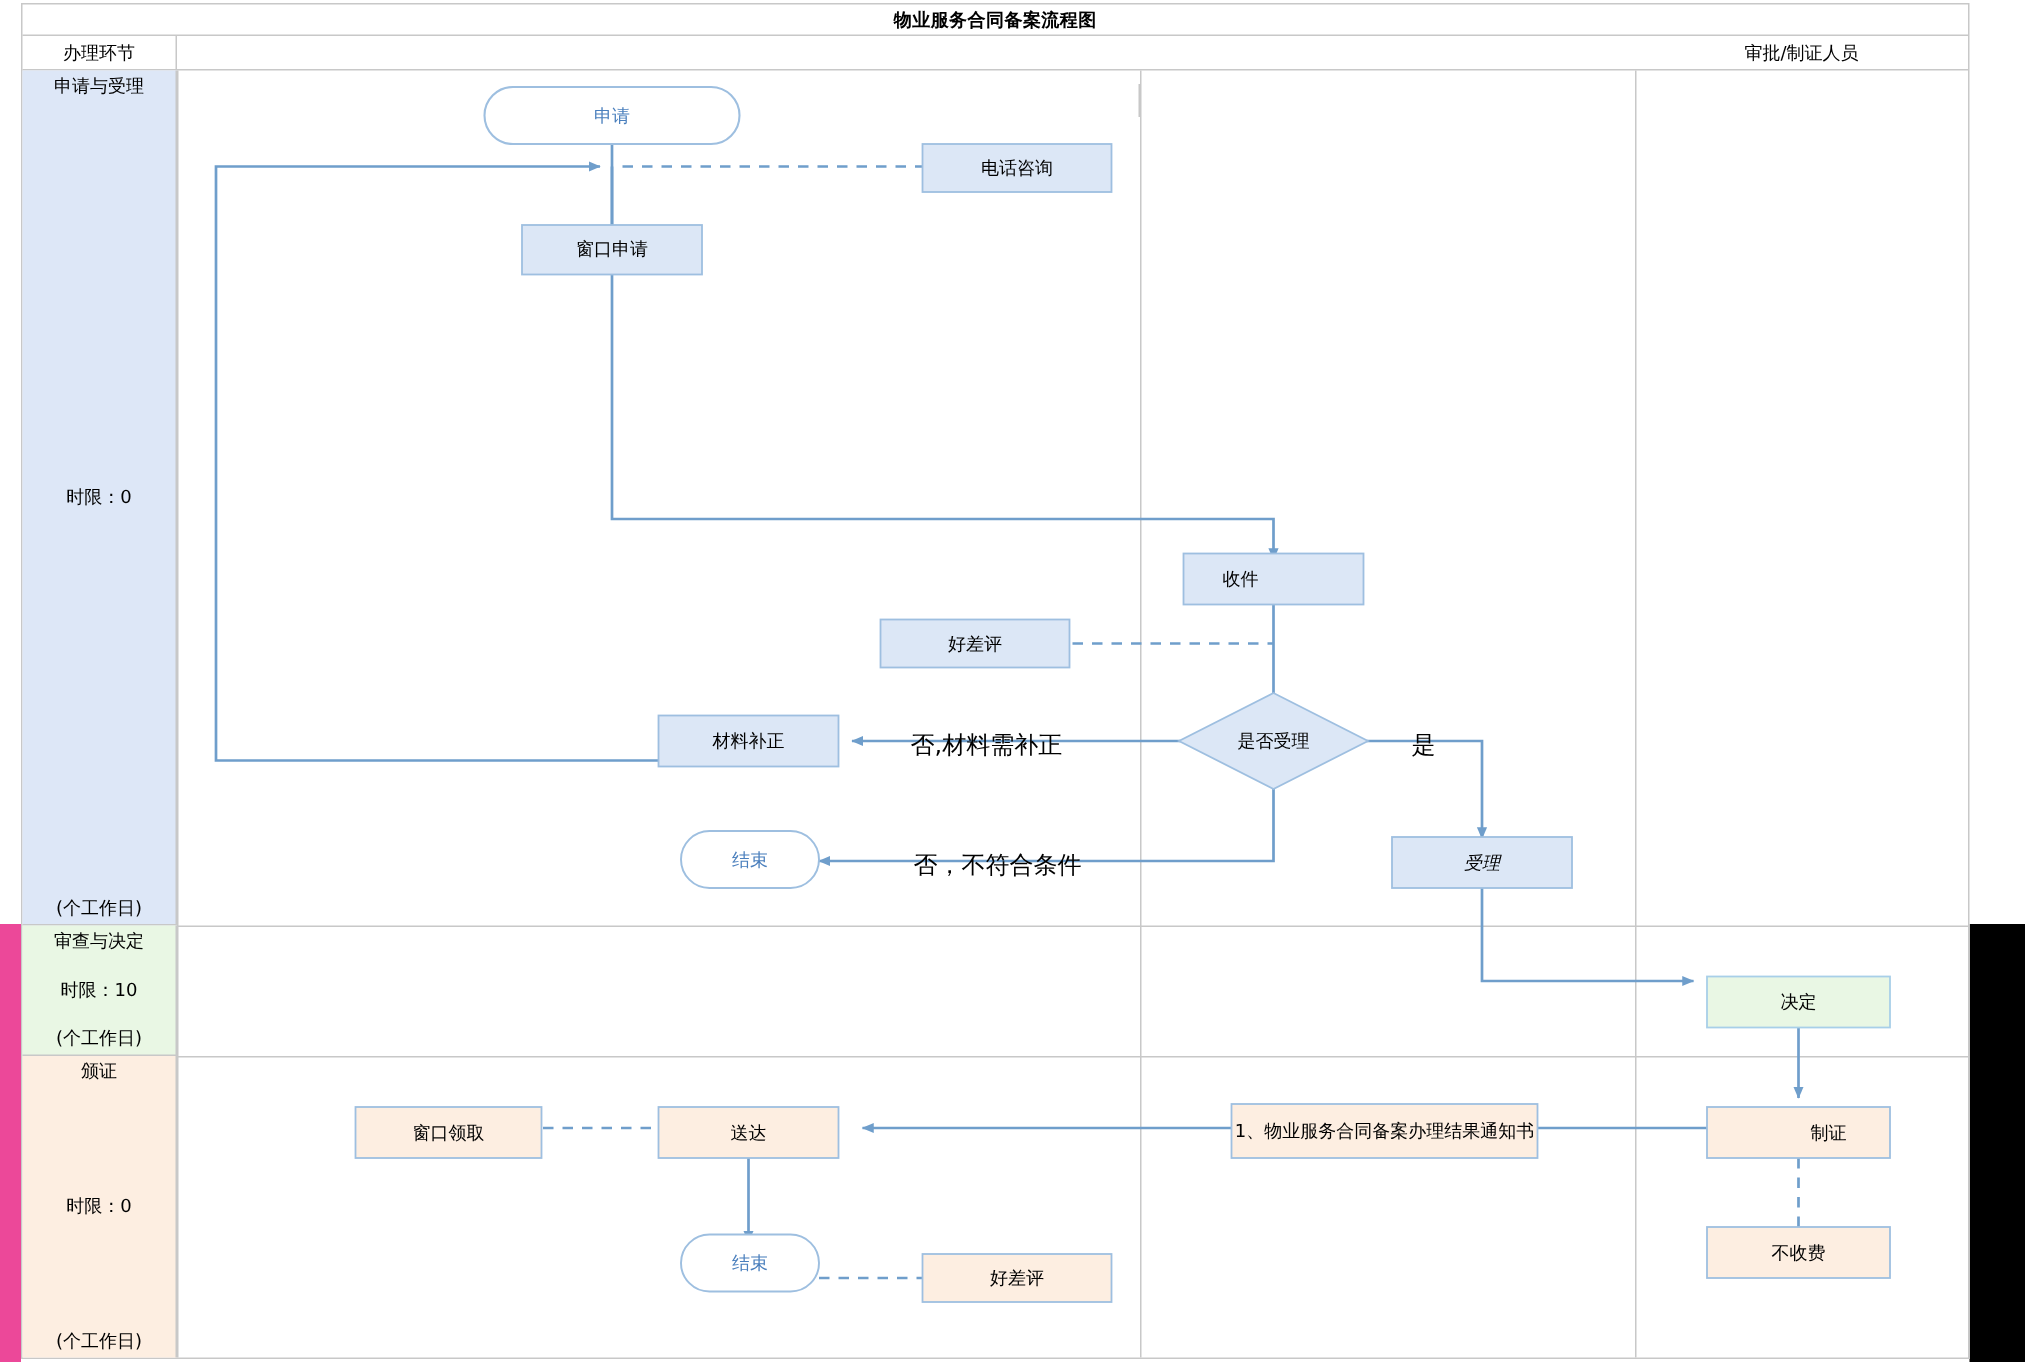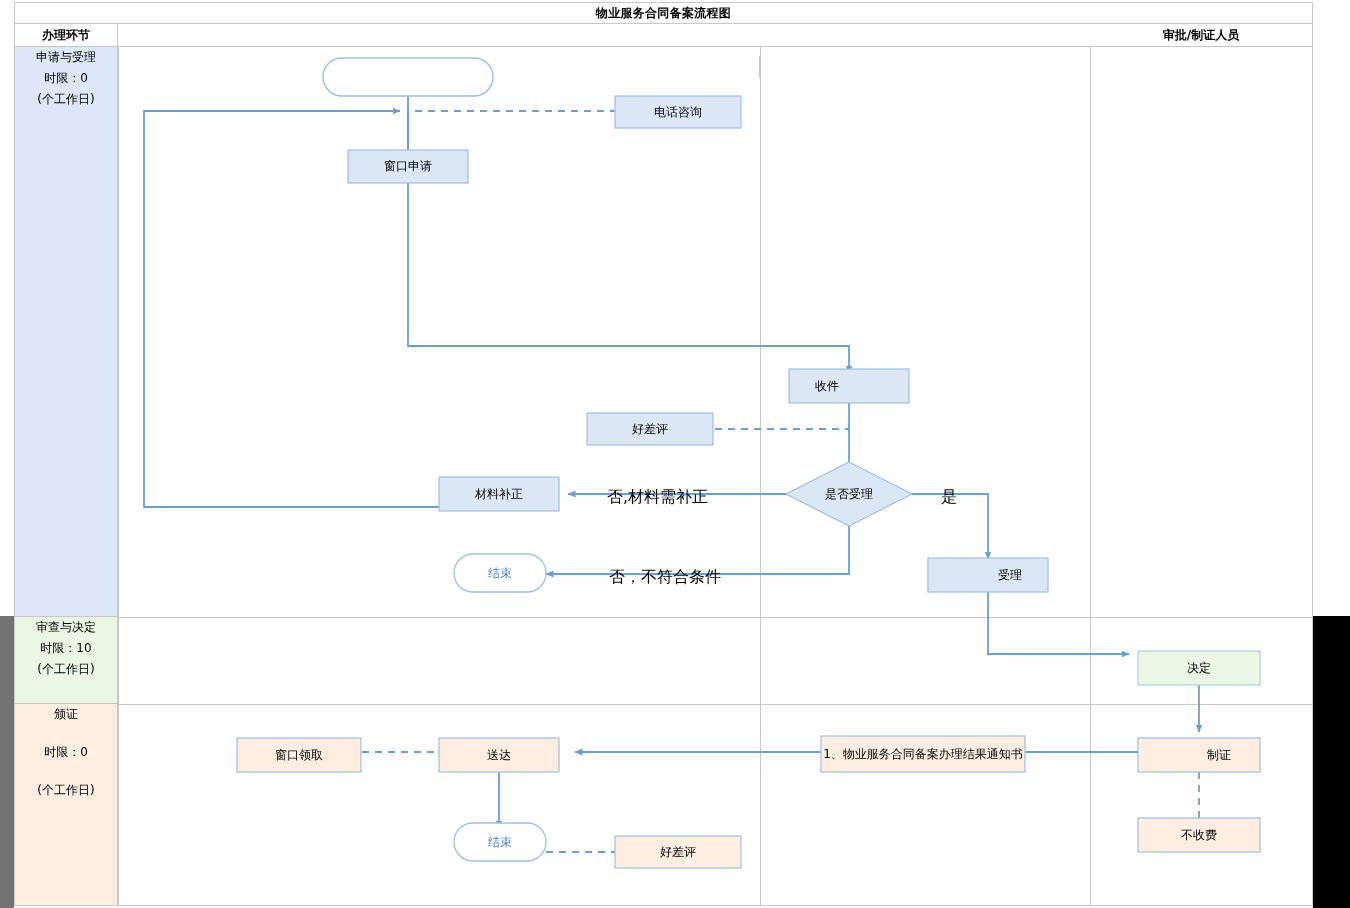--- a/index.html
+++ b/index.html
@@ -10,21 +10,21 @@
     height: 908px;
     overflow: hidden;
   }
   body {
     font-family: "DejaVu Sans", "Liberation Sans", sans-serif;
   }
   #page {
     position: relative;
     width: 1226px;
     height: 908px;
-    background: #737373;
+    background: #ec4899;
   }
   
   .white-top {
     position: absolute;
     left: 0; top: 0;
     width: 1350px; height: 616px;
     background: #ffffff;
   }
   .white-bottom {
     position: absolute;
@@ -63,21 +63,21 @@
     border-bottom: 1px solid #c8c8c8;
     box-sizing: border-box;
   }
   .head-cell {
     position: absolute;
     top: 0; height: 22px;
     display: flex;
     align-items: center;
     justify-content: center;
     font-size: 12px;
-    font-weight: bold;
+    font-weight: normal;
     color: #000000;
     box-sizing: border-box;
   }
   .hc0 { left: 0;    width: 103px; border-right: 1px solid #c8c8c8; }
   .hc1 { left: 103px;width: 642px; border-right: 1px solid #c8c8c8; margin-top: 32px; }
   .hc2 { left: 745px;width: 330px; border-right: 1px solid #c8c8c8; }
   .hc3 { left: 1075px;width: 222px; }
 
   
   .lane-sep {
@@ -90,21 +90,21 @@
   
   .phase-cell {
     position: absolute;
     left: 0; width: 103px;
     box-sizing: border-box;
     border-right: 1px solid #c8c8c8;
     border-bottom: 1px solid #c8c8c8;
     display: flex;
     flex-direction: column;
     align-items: center;
-    justify-content: flex-start;
+    justify-content: space-between;
     font-size: 12px;
     color: #000000;
     line-height: 21px;
   }
   .phase-1 { top: 44px;  height: 570px; background: #dde7f7; }
   .phase-2 { top: 614px; height: 87px;  background: #e9f7e4; }
   .phase-3 { top: 701px; height: 201px; background: #fdeee1; border-bottom: none; gap: 17px; }
 
   .row-sep {
     position: absolute;
@@ -252,28 +252,29 @@
 
       <rect x="424" y="735" width="120" height="34" fill="#fdeee1" stroke="#9ebfe0" stroke-width="1.2"></rect>
 
       <rect x="222" y="735" width="124" height="34" fill="#fdeee1" stroke="#9ebfe0" stroke-width="1.2"></rect>
 
       <rect x="439" y="820" width="92" height="38" rx="19" ry="19" fill="#ffffff" stroke="#9ebfe0" stroke-width="1.3"></rect>
 
       <rect x="600" y="833" width="126" height="32" fill="#fdeee1" stroke="#9ebfe0" stroke-width="1.2"></rect>
     </svg>
 
+    <div class="node-label blue-txt" style="left:308px; top:55px;  width:170px; height:38px;">申请</div>
     <div class="node-label" style="left:600px; top:93px;  width:126px; height:32px;">电话咨询</div>
     <div class="node-label" style="left:333px; top:147px; width:120px; height:33px;">窗口申请</div>
     <div class="node-label" style="left:752px; top:366px; width:120px; height:34px;">收件</div>
     <div class="node-label" style="left:572px; top:410px; width:126px; height:32px;">好差评</div>
     <div class="node-label" style="left:774px; top:474px; width:120px; height:34px;">是否受理</div>
     <div class="node-label" style="left:424px; top:474px; width:120px; height:34px;">材料补正</div>
     <div class="node-label blue-txt" style="left:439px; top:551px; width:92px;  height:38px;">结束</div>
-    <div class="node-label" style="left:935px; top:555px; width:120px; height:34px;">受理</div>
+    <div class="node-label" style="left:913px; top:555px; width:120px; height:34px;font-style:italic;">受理</div>
     <div class="node-label" style="left:1123px;top:648px; width:122px; height:34px;">决定</div>
     <div class="node-label" style="left:1123px;top:735px; width:122px; height:34px;padding-left:40px;">制证</div>
     <div class="node-label" style="left:1123px;top:815px; width:122px; height:34px;">不收费</div>
     <div class="node-label" style="left:806px; top:733px; width:204px; height:36px;">1、物业服务合同备案办理结果通知书</div>
     <div class="node-label" style="left:424px; top:735px; width:120px; height:34px;">送达</div>
     <div class="node-label" style="left:222px; top:735px; width:124px; height:34px;border-radius:16px;">窗口领取</div>
     <div class="node-label blue-txt" style="left:439px; top:820px; width:92px;  height:38px;">结束</div>
     <div class="node-label" style="left:600px; top:833px; width:126px; height:32px;">好差评</div>
 
     <div class="edge-label" style="left:592px; top:484px;">否,材料需补正</div>

